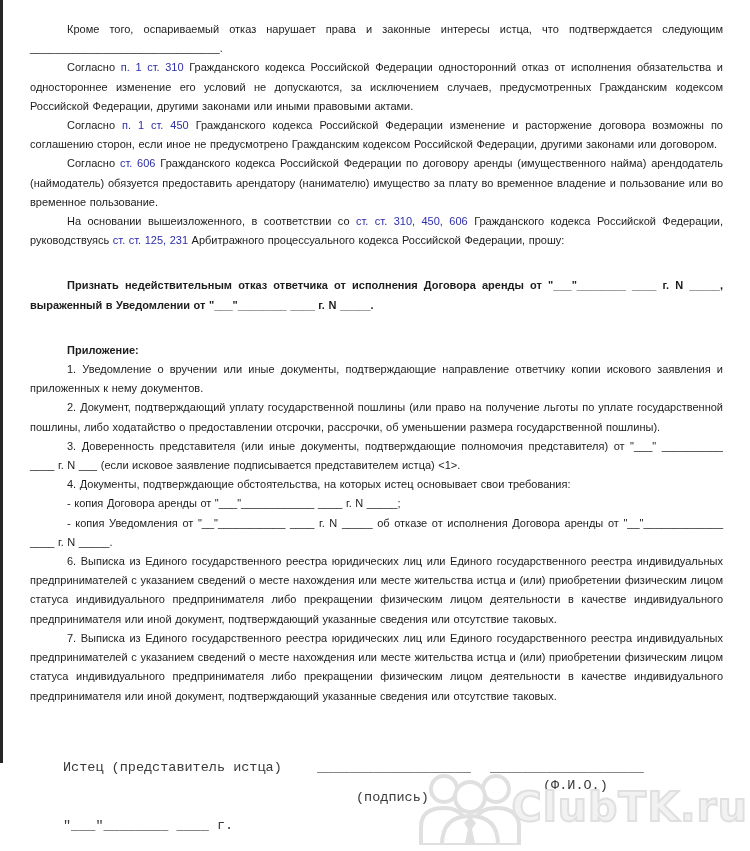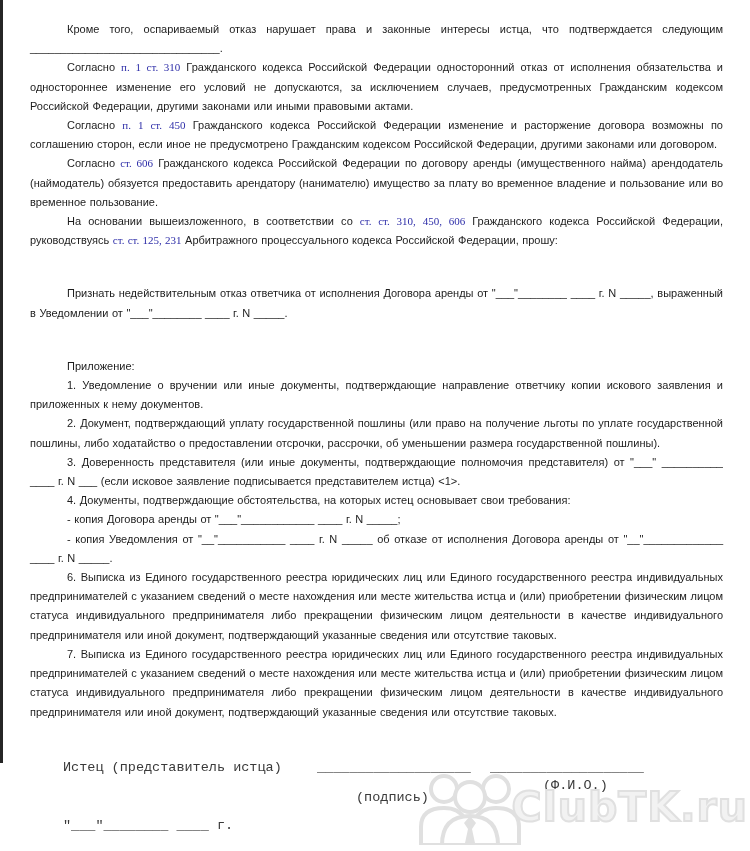--- a/index.html
+++ b/index.html
@@ -30,22 +30,22 @@
     left: 30px; top: 20px;
     width: 693px;
   }
   .doc-body p.para {
     font-size: 11px;
     line-height: 19.2px;
     text-align: justify;
     text-indent: 37px;
     word-spacing: 0.5px;
   }
-  .doc-body p.para.spaced { margin-top: 34px; }
-  .ref-link { color: var(--link-color); cursor: pointer; font-family: Liberation Serif, serif; }
+  .doc-body p.para.spaced { margin-top: 26px; font-weight: bold; }
+  .ref-link { color: var(--link-color); cursor: pointer; }
   .signature-block {
     position: absolute;
     left: 0; top: 754px;
     width: 750px; height: 90px;
     font-family: "Liberation Mono", "DejaVu Sans Mono", monospace;
     font-size: 13.5px;
     color: #3a3a3a;
   }
   .signature-block span { position: absolute; white-space: pre; text-align: center; }
   .sig-label   { left: 63px;  top: 6px; }

